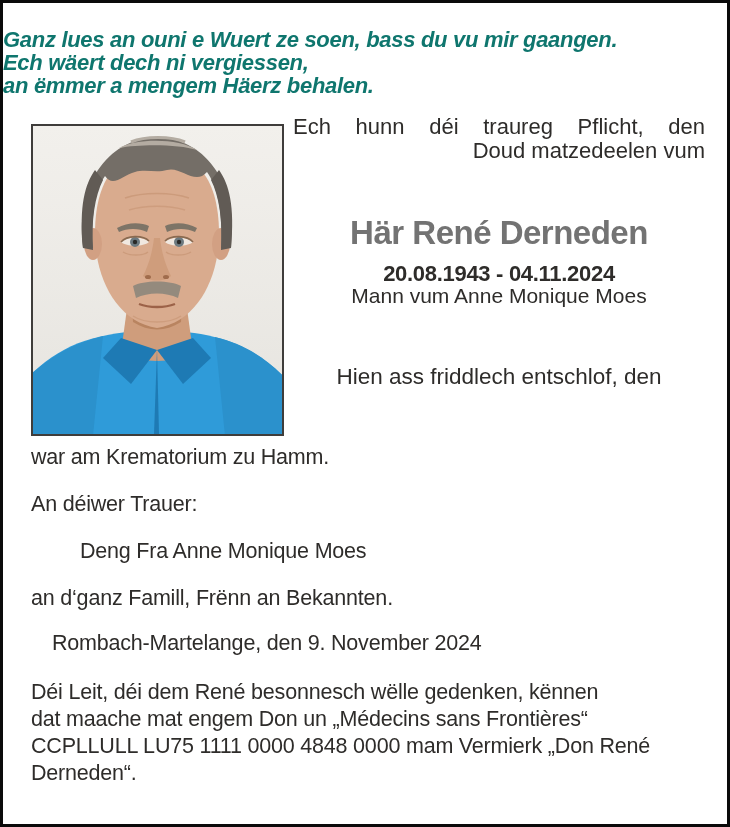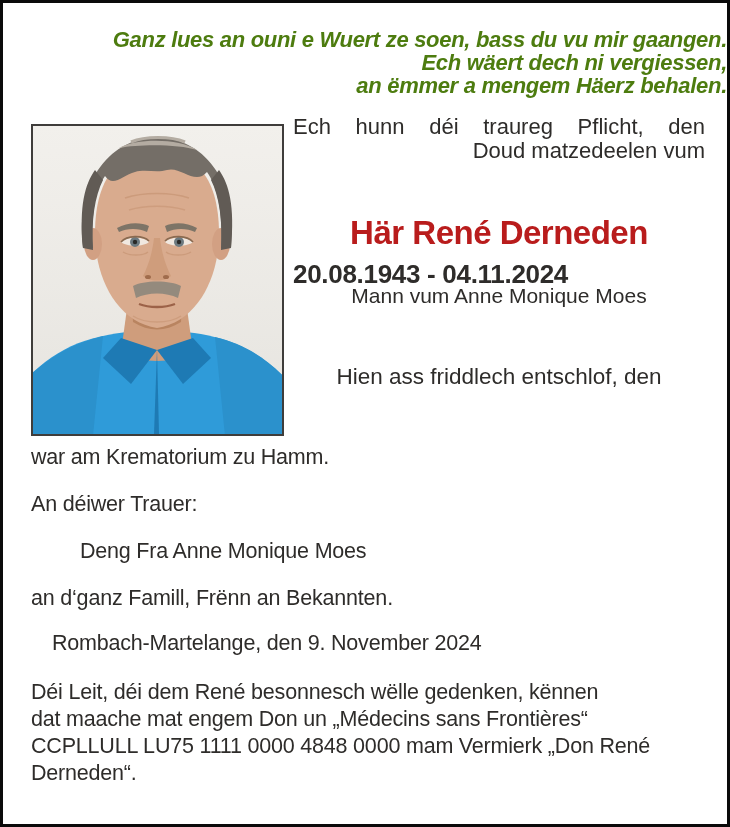--- a/index.html
+++ b/index.html
@@ -9,26 +9,26 @@
     box-sizing:border-box;
     background:#ffffff;
     border:3px solid var(--frame,#0a0a0a);
     font-family:"Liberation Sans",sans-serif;
     color:var(--ink,#2e2c2a);
     overflow:hidden;
   }
   
   .epigraph{
     position:absolute;top:25px;left:0;right:0;
-    text-align:right;
+    text-align:left;
     font-style:italic;
     font-weight:600;
     font-size:22px;line-height:23px;
     letter-spacing:-0.3px;
-    color:#4d7c0f;
+    color:#0f766e;
   }
   
   .photo-frame{
     position:absolute;left:28px;top:121px;
     width:249px;height:308px;
     border:2px solid #3f3d3b;
     box-sizing:content-box;
     background:var(--photo-bg,#edebe7);
   }
   .photo-frame svg{display:block;width:100%;height:100%;}
@@ -37,23 +37,23 @@
     position:absolute;left:290px;top:112px;width:412px;
   }
   .announce{margin:0;font-size:22px;line-height:24px;}
   .announce .just{display:block;text-align:justify;text-align-last:justify;}
   .announce .rest{display:block;text-align:right;}
   .name{
     margin:52px 0 0 0;
     font-size:33px;line-height:36px;
     text-align:center;font-weight:bold;
     letter-spacing:-0.5px;
-    color:#b91c1c;
+    color:#737373;
   }
-  .dates{margin-top:12px;font-size:26px;line-height:22px;font-weight:bold;letter-spacing:-0.3px;}
+  .dates{margin-top:12px;font-size:22px;line-height:22px;text-align:center;font-weight:bold;letter-spacing:-0.3px;}
   .relation{margin-top:0;font-size:21px;line-height:22px;text-align:center;}
   .passing{margin-top:57px;font-size:22.5px;line-height:26px;text-align:center;}
   
   .lower{
     position:absolute;left:28px;top:441px;width:674px;
     font-size:21.5px;line-height:27px;
     letter-spacing:-0.2px;
   }
   .lower p{margin:0;}
   .trauer{margin-top:20px !important;}

